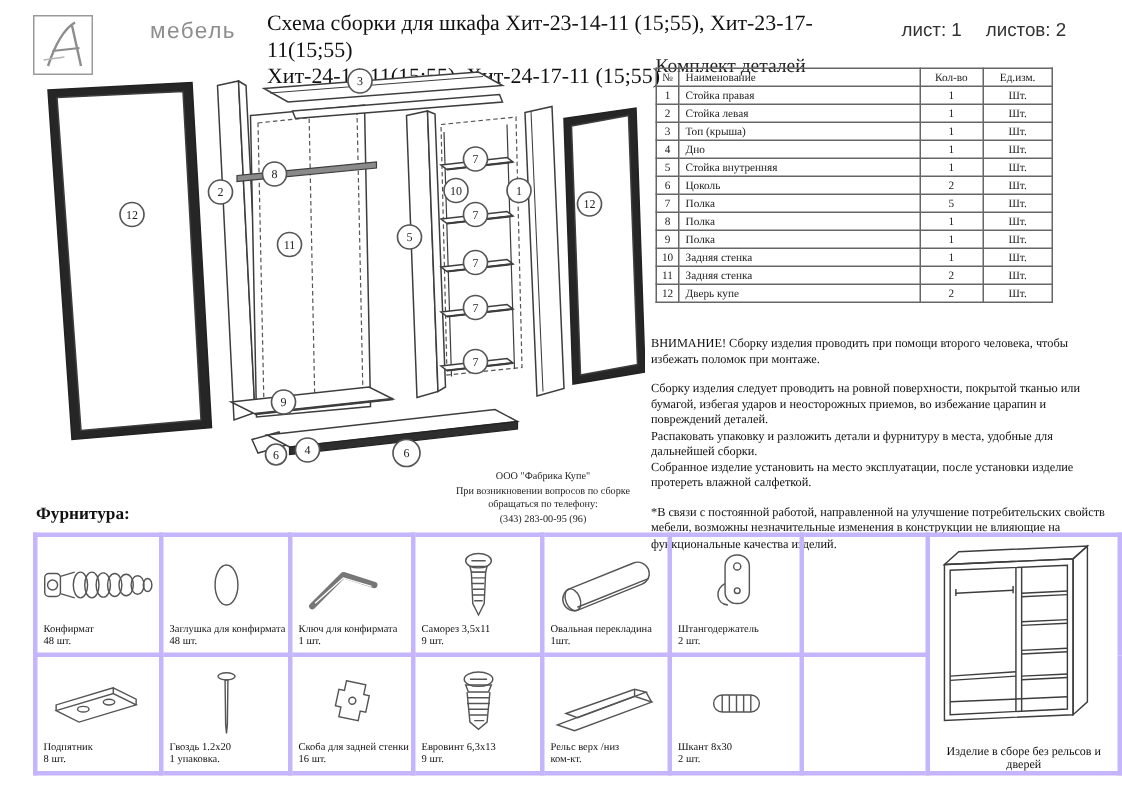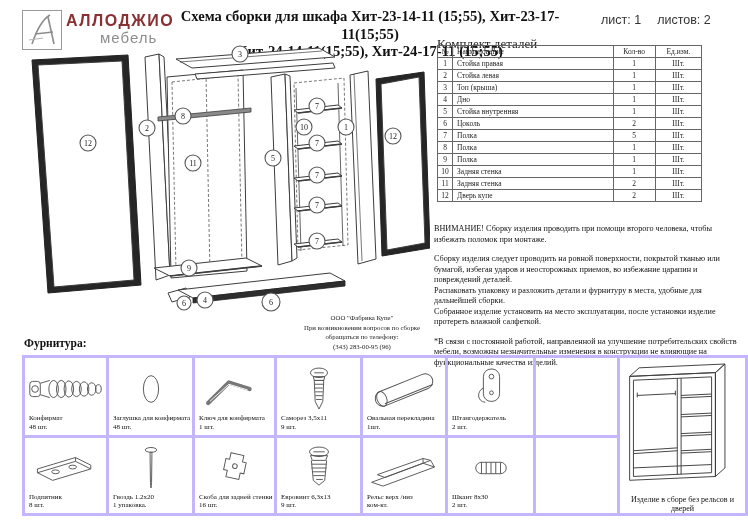--- a/index.html
+++ b/index.html
@@ -6,21 +6,21 @@
   #page{position:relative;width:748px;height:527px;background:#fff;overflow:hidden;
         font-family:"Liberation Serif",serif;color:#1d1d1d;}
   .abs{position:absolute;}
 
   
   .logo-box{width:38px;height:38px;border:1px solid #9a9a9a;}
   .brand{font-family:"Liberation Sans",sans-serif;font-weight:bold;font-size:16px;
          letter-spacing:1.5px;color:#8a3033;line-height:1.05;}
   .brand-sub{font-family:"Liberation Sans",sans-serif;font-size:15px;color:#8d8d8d;
              letter-spacing:1px;margin-left:34px;line-height:1.1;}
-  .title{width:384px;text-align:center;font-size:14.6px;line-height:1.2;color:#111;font-weight:bold;}
+  .title{width:384px;text-align:left;font-size:14.6px;line-height:1.2;color:#111;}
   .sheetinfo{font-family:"Liberation Sans",sans-serif;font-size:12.5px;color:#333;
              display:flex;gap:16px;white-space:nowrap;}
 
   
   .pt-caption{font-size:13px;color:#222;}
   table.parts{border-collapse:collapse;table-layout:fixed;font-size:7.5px;}
   table.parts td,table.parts th{border:1px solid #666;padding:0.5px 2px;line-height:10px;
        font-weight:normal;text-align:center;overflow:hidden;white-space:nowrap;}
   table.parts td.nm,table.parts th.nm{text-align:left;padding-left:4px;}
 
@@ -58,21 +58,20 @@
     <div class="logo-box">
       <svg width="38" height="38" viewBox="0 0 38 38">
         <path d="M9,33 C14,18 20,8 27,4" class="ln" style="stroke:#8d8d8d;stroke-width:1.6"></path>
         <path d="M25,6 L31,33" class="ln" style="stroke:#8d8d8d;stroke-width:1.6"></path>
         <path d="M12,23 L30,21" class="ln" style="stroke:#8d8d8d;stroke-width:1.4"></path>
         <path d="M6,29 L20,27" class="ln" style="stroke:#b5b5b5;stroke-width:1"></path>
       </svg>
     </div>
   </div>
   <div class="abs" style="left:66px;top:13px;">
-    <div class="brand">АЛЛОДЖИО</div>
     <div class="brand-sub">мебель</div>
   </div>
 
   <div class="abs title" style="left:178px;top:8px;">
     <div>Схема сборки для шкафа Хит-23-14-11 (15;55), Хит-23-17-11(15;55)</div>
     <div>Хит-24-14-11(15;55), Хит-24-17-11 (15;55)</div>
   </div>
 
   <div class="abs sheetinfo" style="left:601px;top:13px;">
     <span>лист: 1</span>

